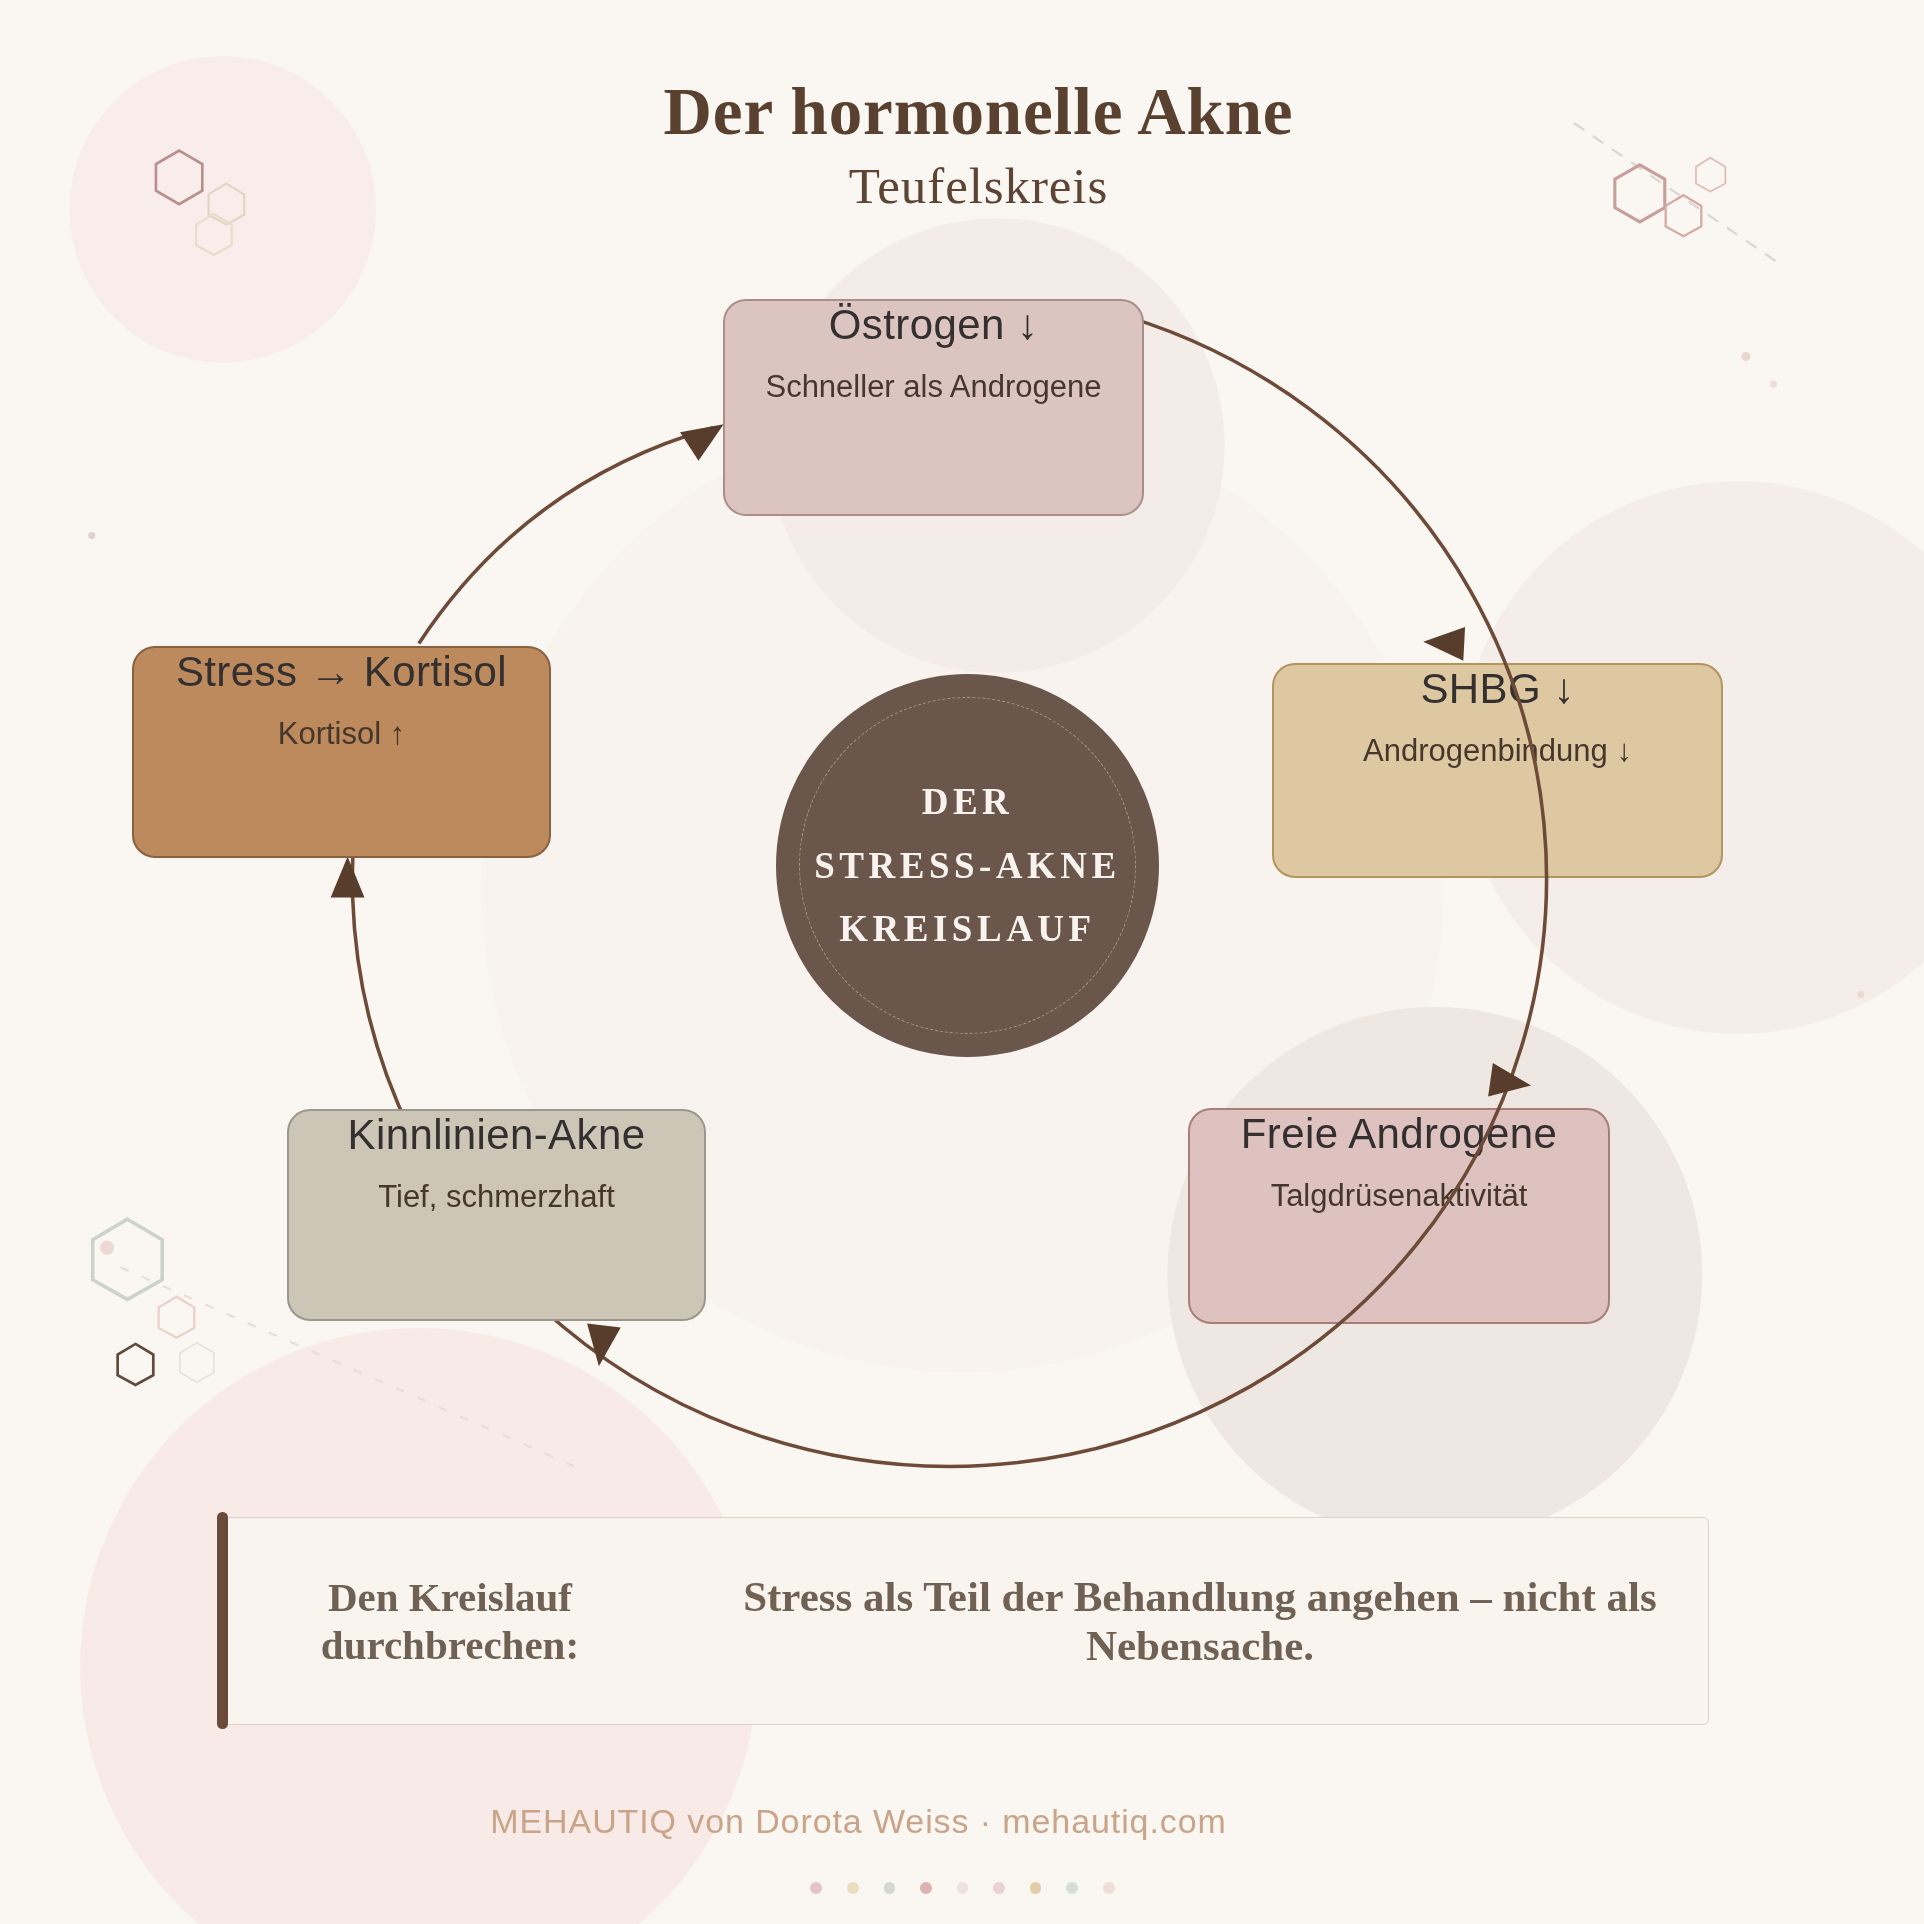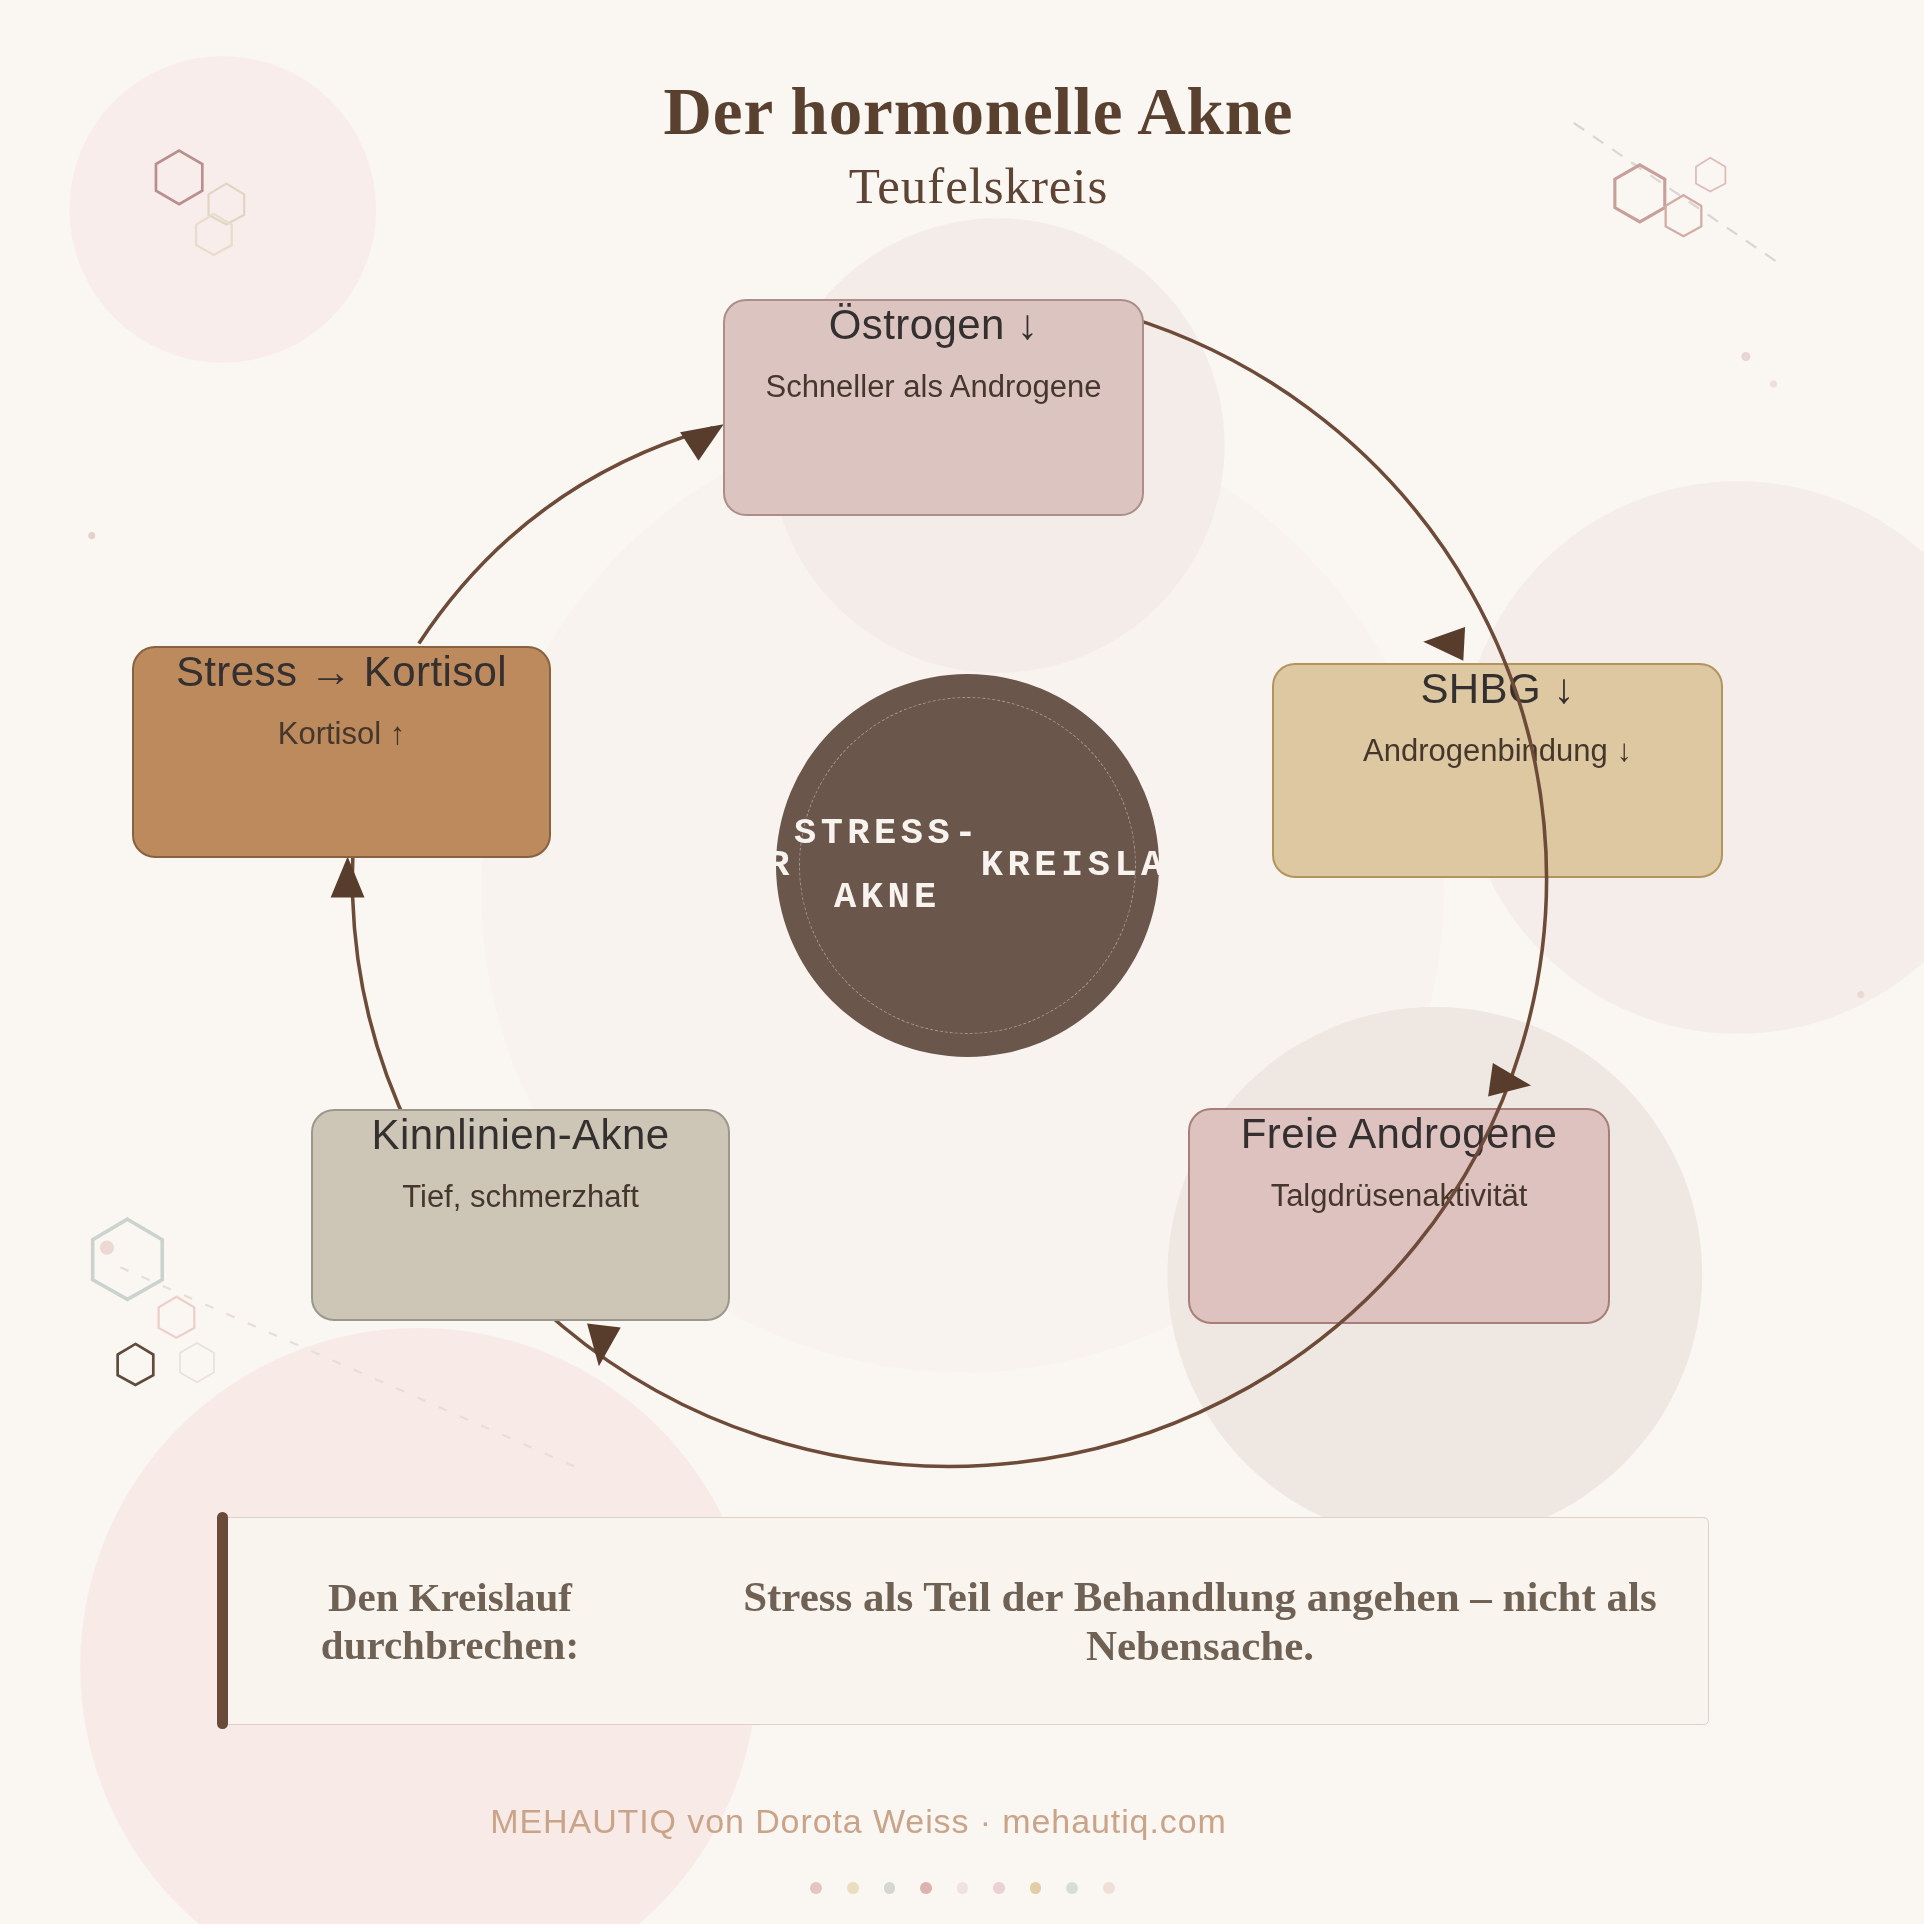--- a/index.html
+++ b/index.html
@@ -26,22 +26,22 @@
     display:flex;flex-direction:column;align-items:center;gap:19.6px;
     z-index:3;box-sizing:border-box;text-align:center;
   }
   .node.under{z-index:1;}
   .node .t{font-size:42px;color:#343030;letter-spacing:0.4px;}
   .node .s{font-size:31px;color:#46372c;}
 
   
   .center-circle{
     position:absolute;left:776px;top:674px;width:383px;height:383px;border-radius:50%;
-    display:flex;flex-direction:row;align-items:center;justify-content:center;
-    z-index:4;font-family:Liberation Mono, monospace;text-align:center;
+    display:flex;flex-direction:column;align-items:center;justify-content:center;
+    z-index:4;font-family:Liberation Serif, serif;text-align:center;
   }
   .center-circle::before{
     content:"";position:absolute;inset:23px;border:1.8px dashed rgba(245,237,230,.45);border-radius:50%;
   }
   .center-line{color:#f8f3ee;font-size:37px;font-weight:bold;letter-spacing:4.5px;line-height:1.72;}
 
   
   .callout{
     position:absolute;left:223px;top:1517px;width:1486px;height:208px;box-sizing:border-box;
     background:#faf4ef;border:1.8px solid #ded2c8;border-radius:5.3px;z-index:4;
@@ -116,21 +116,21 @@
   <path d="M0,0 L-46,-19 L-46,19 Z" transform="translate(1718,1218) rotate(8)" fill="#583d2c"></path>
   <path d="M0,0 L-46,-19 L-46,19 Z" transform="translate(672,1533) rotate(97)" fill="#583d2c"></path>
   <path d="M0,0 L-46,-19 L-46,19 Z" transform="translate(390,961) rotate(-90)" fill="#583d2c"></path>
 </svg>
 
 <div class="node" style="left: 723px; top: 299px; width: 421px; height: 217px; background: rgb(220, 197, 193); border-color: rgb(171, 142, 137);">
   <div class="t">Östrogen ↓</div>
   <div class="s">Schneller als Androgene</div>
 </div>
 
-<div class="node" style="left: 287px; top: 1109px; width: 419px; height: 212px; background: rgb(205, 198, 183); border-color: rgb(154, 152, 140); margin-left: 24px;">
+<div class="node" style="left: 287px; top: 1109px; width: 419px; height: 212px; background: rgb(205, 198, 183); border-color: rgb(154, 152, 140);">
   <div class="t">Kinnlinien-Akne</div>
   <div class="s">Tief, schmerzhaft</div>
 </div>
 
 <div class="node" style="left: 132px; top: 646px; width: 419px; height: 212px; background: rgb(188, 138, 93); border-color: rgb(135, 97, 64);">
   <div class="t">Stress → Kortisol</div>
   <div class="s">Kortisol ↑</div>
 </div>
 
 <div class="center-circle" style="background: rgb(106, 86, 74);">

